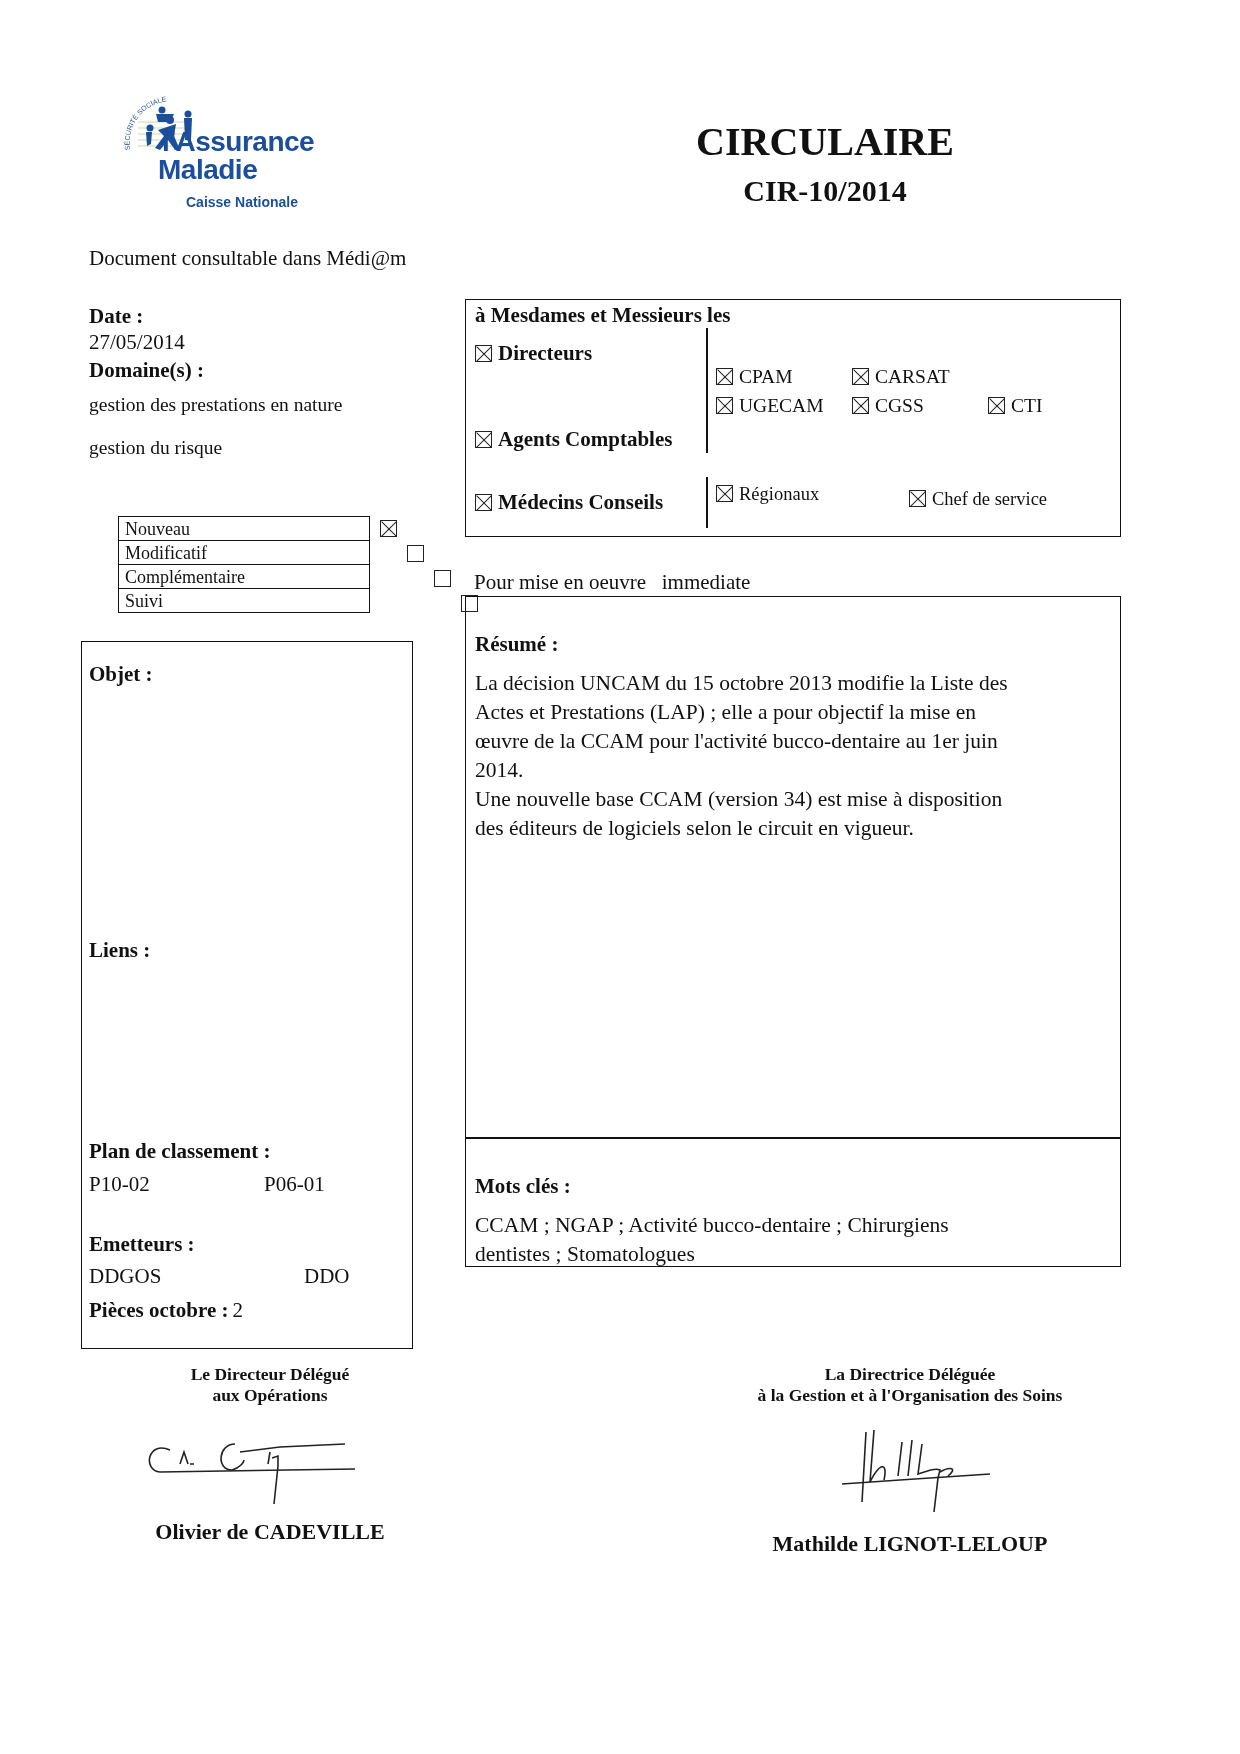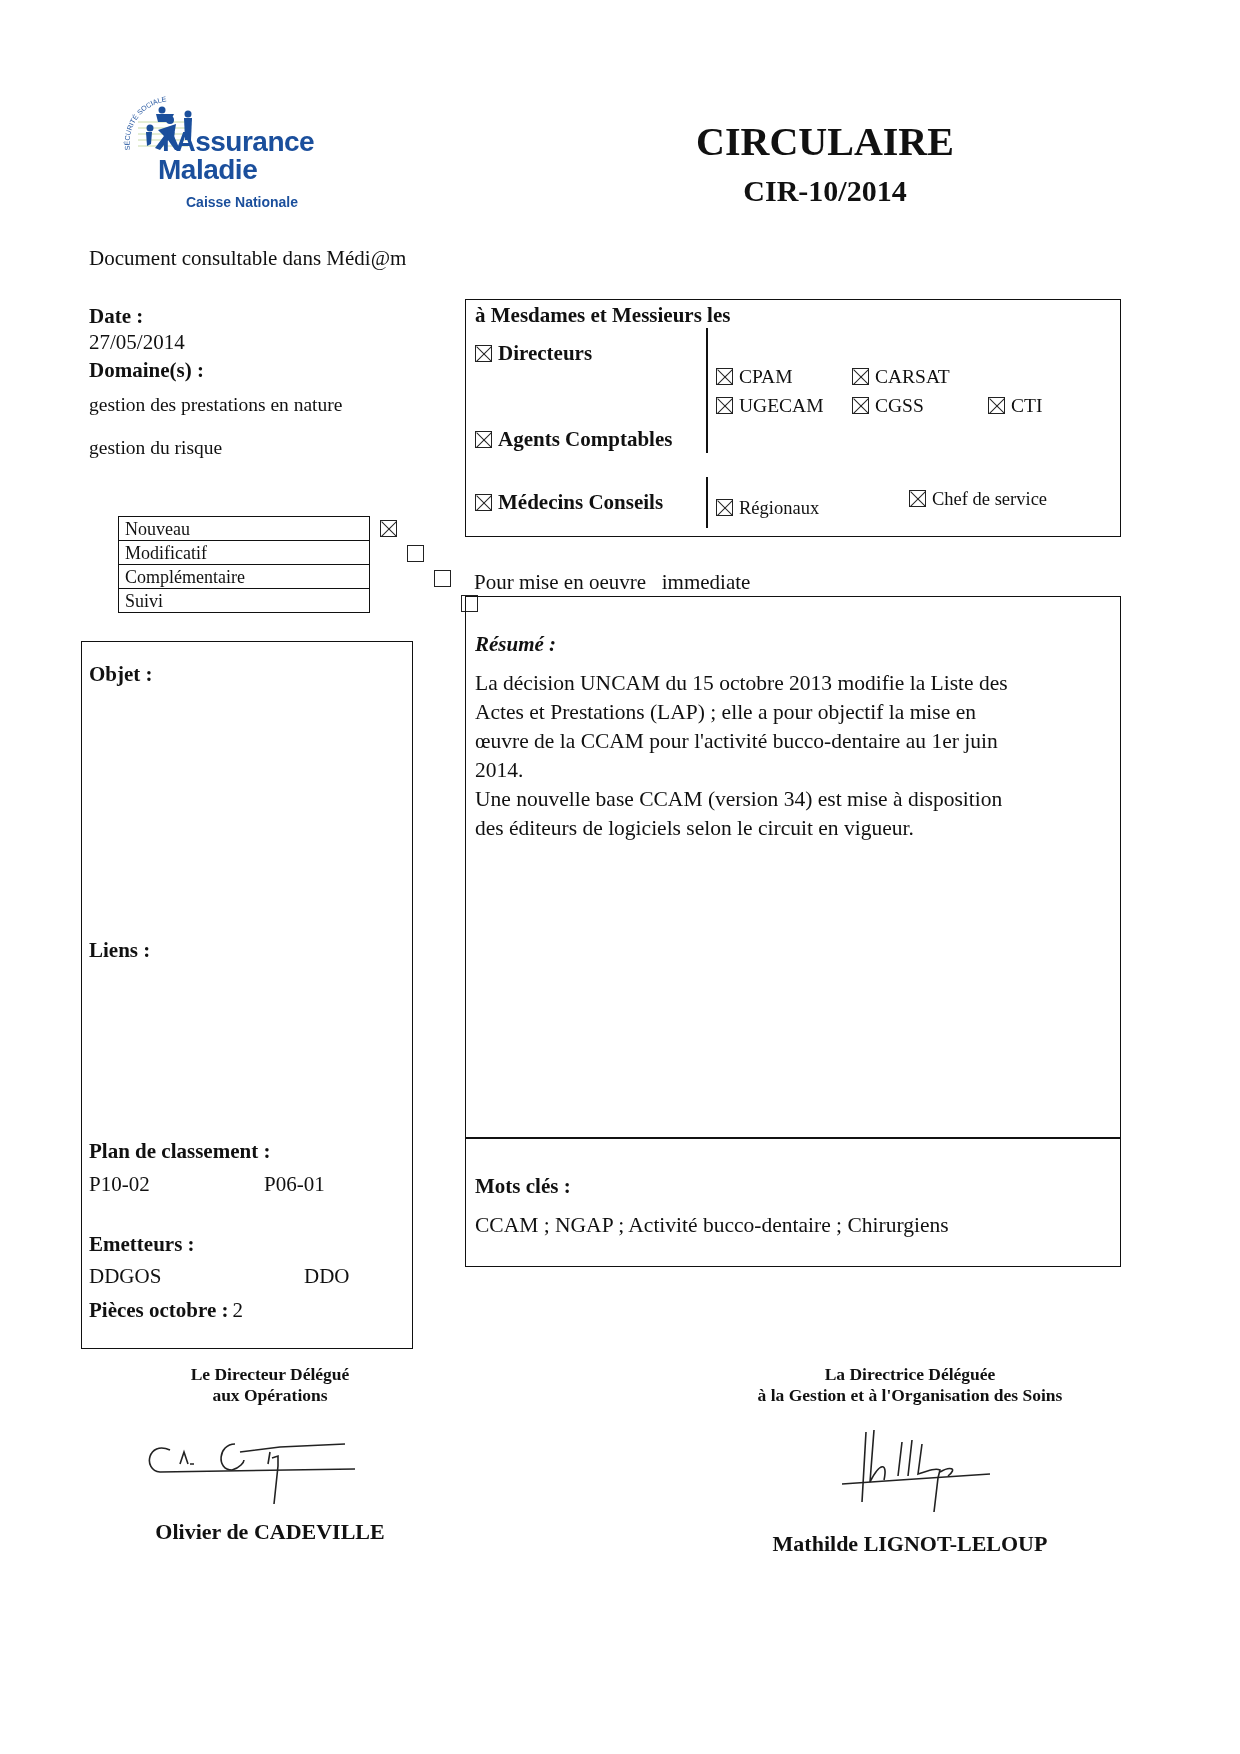--- a/index.html
+++ b/index.html
@@ -125,21 +125,21 @@
   <div class="abs txt19" style="left:250px;top:95px;">
     <span class="cb checked"></span><span>UGECAM</span>
   </div>
   <div class="abs txt19" style="left:386px;top:95px;">
     <span class="cb checked"></span><span>CGSS</span>
   </div>
   <div class="abs txt19" style="left:522px;top:95px;">
     <span class="cb checked"></span><span>CTI</span>
   </div>
 
-  <div class="abs" style="left:250px;top:198px;font-size:18.5px;">
+  <div class="abs" style="left:250px;top:184px;font-size:18.5px;">
     <span class="cb checked"></span><span>Régionaux</span>
   </div>
   <div class="abs" style="left:443px;top:189px;font-size:18.5px;">
     <span class="cb checked"></span><span>Chef de service</span>
   </div>
 </div>
 
 
 <table class="abs typetab">
   <tbody>
@@ -174,33 +174,34 @@
   <div class="abs lbl" style="left:7px;top:590px;">Emetteurs :</div>
   <div class="abs txt" style="left:7px;top:622px;">DDGOS</div>
   <div class="abs txt" style="left:222px;top:622px;">DDO</div>
   <div class="abs" style="left:7px;top:656px;">
     <span class="lbl">Pièces octobre :</span> <span class="txt">2</span>
   </div>
 </div>
 
 
 <div class="abs resbox">
-  <div class="abs lbl" style="left:9px;top:35px;font-style:italic;">Résumé :</div>
+  <div class="abs lbl" style="left:9px;top:35px;">Résumé :</div>
   <div class="abs" style="left:9px;top:72px;font-size:21.5px;line-height:29px;">
     <div>La décision UNCAM du 15 octobre 2013 modifie la Liste des</div>
     <div>Actes et Prestations (LAP) ; elle a pour objectif la mise en</div>
     <div>œuvre de la CCAM pour l'activité bucco-dentaire au 1er juin</div>
     <div>2014.</div>
     <div>Une nouvelle base CCAM (version 34) est mise à disposition</div>
     <div>des éditeurs de logiciels selon le circuit en vigueur.</div>
   </div>
   <div class="resdiv"></div>
   <div class="abs lbl" style="left:9px;top:577px;">Mots clés :</div>
   <div class="abs" style="left:9px;top:614px;font-size:21.5px;line-height:29px;">
     <div>CCAM ; NGAP ; Activité bucco-dentaire ; Chirurgiens</div>
+    <div>dentistes ; Stomatologues</div>
   </div>
 </div>
 
 
 <div class="abs" style="left:120px;top:1364px;width:300px;">
   <div class="sig-title">
     <div>Le Directeur Délégué</div>
     <div>aux Opérations</div>
   </div>
   <svg width="240" height="95" viewBox="0 0 240 95" style="display:block;margin:16px 0 0 20px;">

